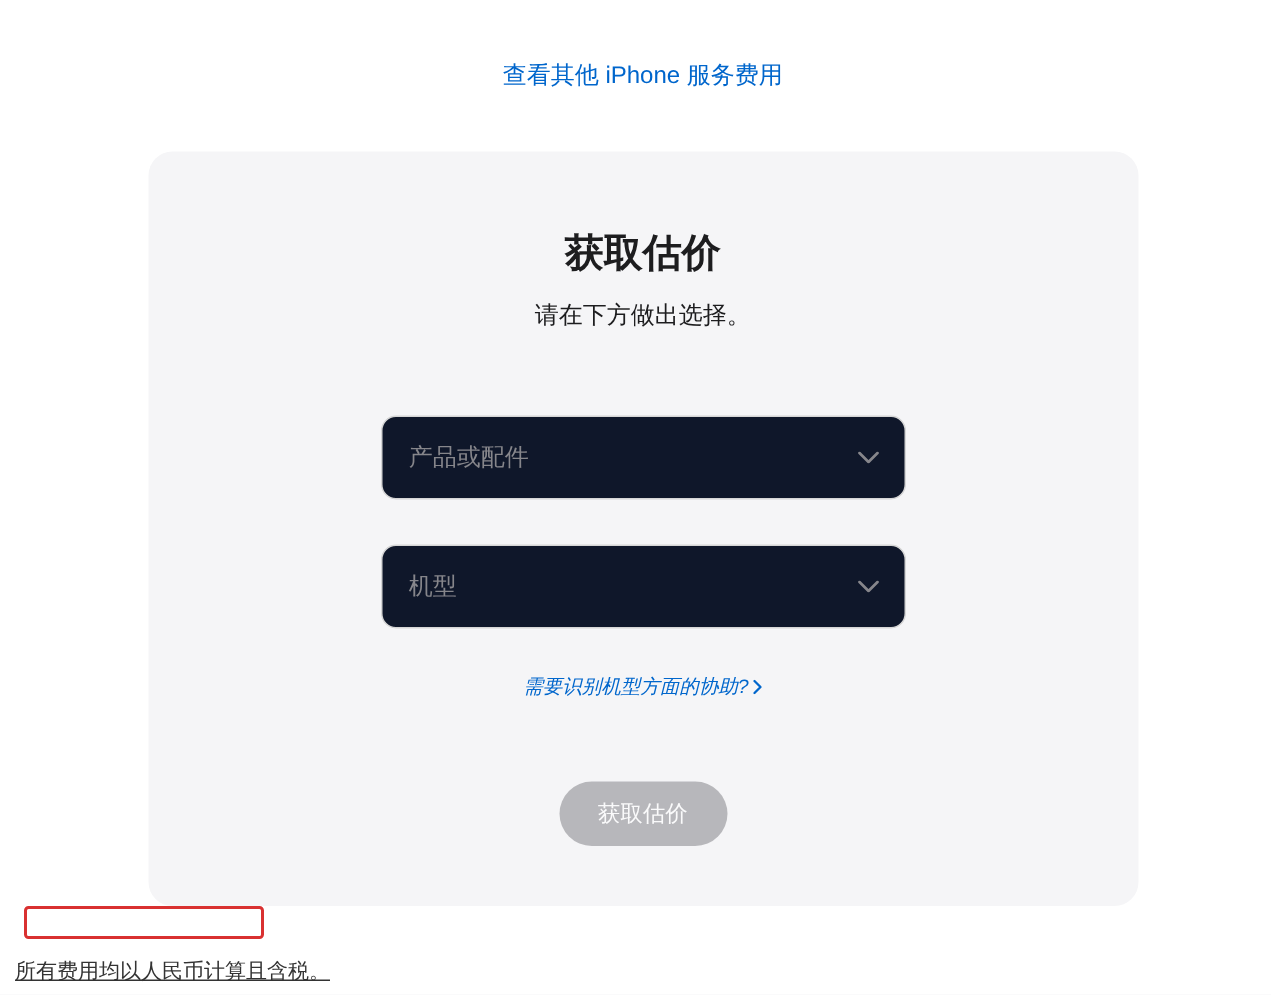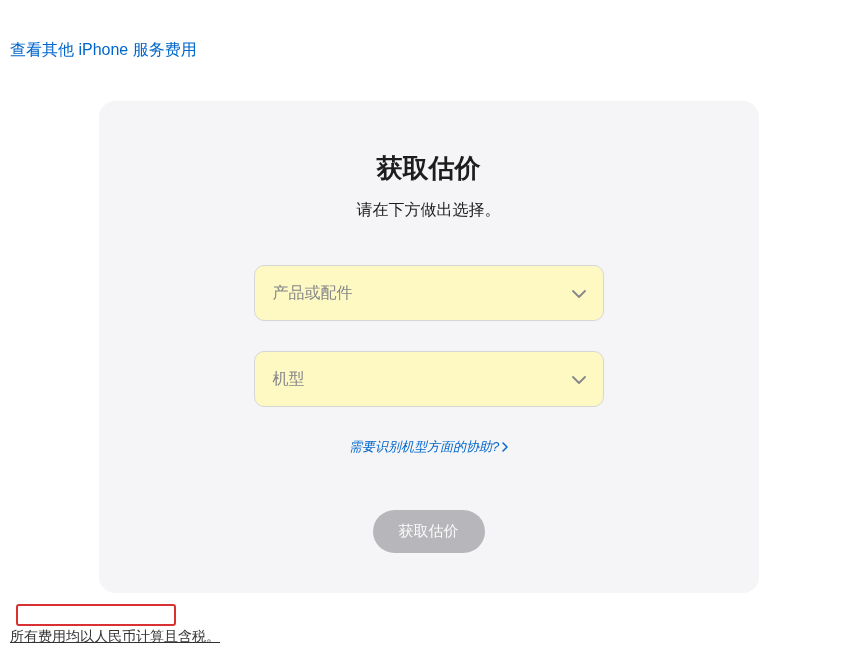--- a/index.html
+++ b/index.html
@@ -11,21 +11,21 @@
       font-family: -apple-system, BlinkMacSystemFont, "Segoe UI", "Helvetica Neue", Arial, sans-serif;
       background: #ffffff;
       width: 857px;
       height: 663px;
       overflow: hidden;
     }
     .page {
       padding: 40px 10px 20px 10px;
     }
     .top-link {
-      text-align: left;
+      text-align: center;
       color: #0066cc;
       font-size: 16px;
       margin-bottom: 40px;
       cursor: pointer;
     }
     .card {
       background: #f5f5f7;
       border-radius: 16px;
       max-width: 660px;
       margin: 0 auto 30px auto;
@@ -34,31 +34,31 @@
     }
     .card-title {
       font-size: 26px;
       font-weight: 600;
       color: #1d1d1f;
       margin-bottom: 14px;
     }
     .card-subtitle {
       font-size: 16px;
       color: #1d1d1f;
-      margin-bottom: 44px;
+      margin-bottom: 56px;
     }
     .select-wrapper {
       position: relative;
       width: 350px;
       margin: 0 auto 30px auto;
     }
     .select-box {
       width: 100%;
       height: 56px;
-      background: #fef9c3;
+      background: #0f172a;
       border: 1px solid #d6d6d6;
       border-radius: 10px;
       padding: 0 44px 0 18px;
       font-size: 16px;
       color: #86868b;
       text-align: left;
       display: flex;
       align-items: center;
       cursor: pointer;
     }

